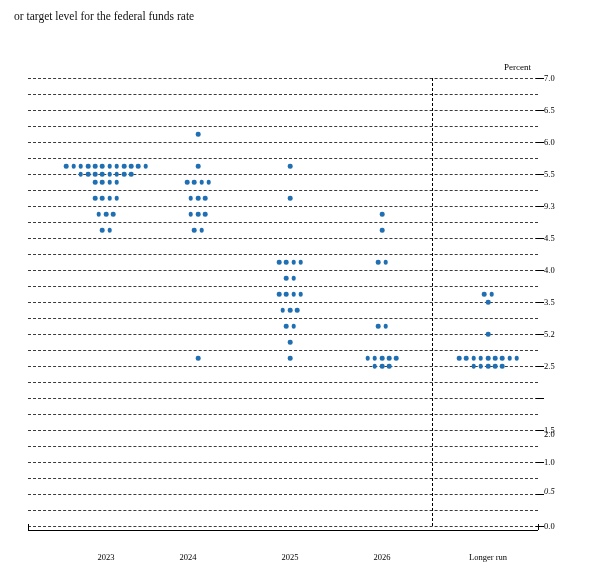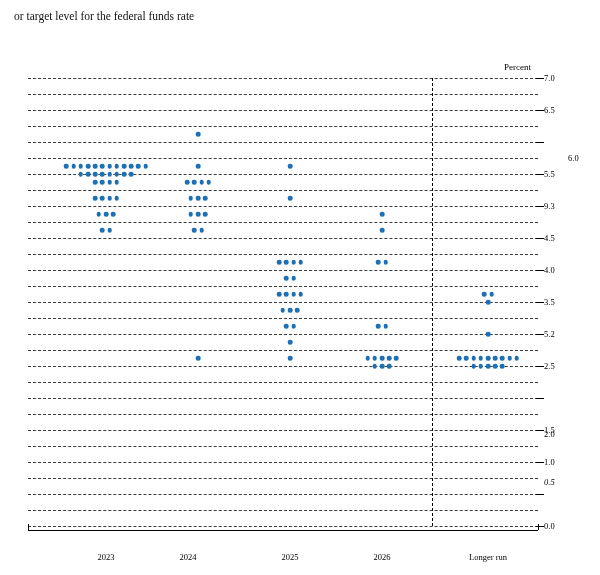--- a/index.html
+++ b/index.html
@@ -151,21 +151,21 @@
       <div class="gridline" style="top: 80px;"></div>
       <div class="gridline" style="top: 64px;"></div>
       <div class="gridline" style="top: 48px;"></div>
       <div class="gridline" style="top: 32px;"></div>
       <div class="gridline" style="top: 16px;"></div>
       <div class="gridline" style="top: 0px;"></div>
       <div class="ytick" style="top: 0px;">7.0</div>
       <div class="tick-right" style="top: 0px; left: 508px;"></div>
       <div class="ytick" style="top: 32px;">6.5</div>
       <div class="tick-right" style="top: 32px; left: 508px;"></div>
-      <div class="ytick" style="top: 80px; margin-left: 24px;">6.0</div>
+      <div class="ytick" style="top: 64px;">6.0</div>
       <div class="tick-right" style="top: 64px; left: 508px;"></div>
       <div class="ytick" style="top: 96px;">5.5</div>
       <div class="tick-right" style="top: 96px; left: 508px;"></div>
       <div class="ytick" style="top: 128px;">9.3</div>
       <div class="tick-right" style="top: 128px; left: 508px;"></div>
       <div class="ytick" style="top: 160px;">4.5</div>
       <div class="tick-right" style="top: 160px; left: 508px;"></div>
       <div class="ytick" style="top: 192px;">4.0</div>
       <div class="tick-right" style="top: 192px; left: 508px;"></div>
       <div class="ytick" style="top: 224px;">3.5</div>
@@ -173,21 +173,21 @@
       <div class="ytick" style="top: 256px;">5.2</div>
       <div class="tick-right" style="top: 256px; left: 508px;"></div>
       <div class="ytick" style="top: 288px;">2.5</div>
       <div class="tick-right" style="top: 288px; left: 508px;"></div>
       <div class="ytick" style="top: 336px; margin-top: 20px;">2.0</div>
       <div class="tick-right" style="top: 320px; left: 508px;"></div>
       <div class="ytick" style="top: 352px;">1.5</div>
       <div class="tick-right" style="top: 352px; left: 508px;"></div>
       <div class="ytick" style="top: 384px;">1.0</div>
       <div class="tick-right" style="top: 384px; left: 508px;"></div>
-      <div class="ytick" style="top: 404px; font-style: italic;">0.5</div>
+      <div class="ytick" style="top: 413px; font-style: italic;">0.5</div>
       <div class="tick-right" style="top: 416px; left: 508px;"></div>
       <div class="ytick" style="top: 448px;">0.0</div>
       <div class="tick-right" style="top: 448px; left: 508px;"></div>
       <div class="divider" style="left: 404px;"></div>
       <div class="dot" style="left: 38.4px; top: 88px; background: rgb(31, 111, 178);"></div>
       <div class="dot" style="left: 45.6px; top: 88px; background: rgb(31, 111, 178);"></div>
       <div class="dot" style="left: 52.8px; top: 88px; background: rgb(31, 111, 178);"></div>
       <div class="dot" style="left: 60px; top: 88px; background: rgb(31, 111, 178);"></div>
       <div class="dot" style="left: 67.2px; top: 88px; background: rgb(31, 111, 178);"></div>
       <div class="dot" style="left: 74.4px; top: 88px; background: rgb(31, 111, 178);"></div>

